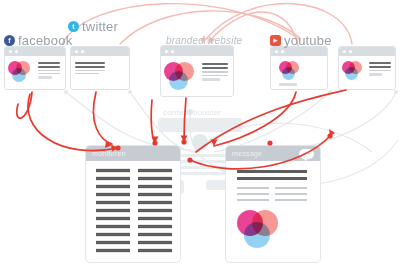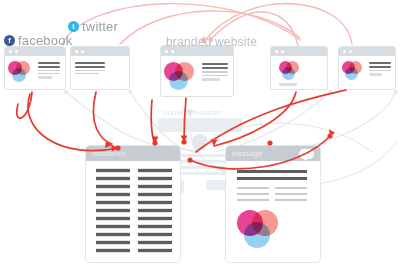--- a/index.html
+++ b/index.html
@@ -31,21 +31,21 @@
   
   .netlabel{position:absolute;display:flex;align-items:center;gap:3px;z-index:20;}
   .netlabel .nm{font-size:13px;color:#9aa1a7;letter-spacing:.2px;white-space:nowrap;}
   .badge{width:11px;height:11px;border-radius:2.5px;display:flex;align-items:center;justify-content:center;
          font-size:7px;font-weight:bold;color:#fff;line-height:1;}
   .badge.fb{background:#3b5998;border-radius:50%;}
   .badge.tw{background:#33b5e5;border-radius:50%;}
   .badge.yt{background:#e8553f;border-radius:2.5px;}
   .badge.li{background:#35b8e0;border-radius:2.5px;}
 
-  .centerlabel{position:absolute;font-size:12px;color:#b9c0c6;letter-spacing:.2px;z-index:20;white-space:nowrap;}
+  .centerlabel{position:absolute;font-size:10px;color:#b9c0c6;letter-spacing:.2px;z-index:20;white-space:nowrap;font-style:italic;}
   .ghostlabel{position:absolute;font-size:8px;color:#dfe3e6;letter-spacing:.2px;z-index:5;white-space:nowrap;}
 
   
   .ghostcard{position:absolute;z-index:2;}
   .ghostcard .gbar{background:#e9edf0;border-radius:3px;}
   .ghostcard .gline{background:#e9edf0;border-radius:1px;}
   .ghostcard .gcirc{background:#e3e8eb;border-radius:50%;position:absolute;}
 
   
   .panel{position:absolute;background:#ffffff;border:1px solid #e2e6e9;border-radius:5px;box-sizing:border-box;z-index:30;}
@@ -111,20 +111,24 @@
 
   <div class="netlabel" style="left:4px;top:33px;">
     <span class="badge fb">f</span>
     <span class="nm">facebook</span>
   </div>
   <div class="netlabel" style="left:68px;top:19px;">
     <span class="badge tw">t</span>
     <span class="nm">twitter</span>
   </div>
   <div class="centerlabel" style="left:166px;top:35px;">branded website</div>
+  <div class="netlabel" style="left:270px;top:33px;">
+    <span class="badge yt" style="font-size:5px;">▶</span>
+    <span class="nm">youtube</span>
+  </div>
 
   <div class="card" style="left:4px;top:46px;width:62px;height:44px;">
     <div class="bar">
         <i class="d1"></i>
         <i class="d2"></i>
       </div>
     <div class="body">
       <div class="venn" style="left:3px;top:5px;width:24px;height:22px;">
         <b class="c1" style="left:0;top:0;width:14px;height:14px;"></b>
         <b class="c2" style="left:8px;top:0;width:14px;height:14px;"></b>

